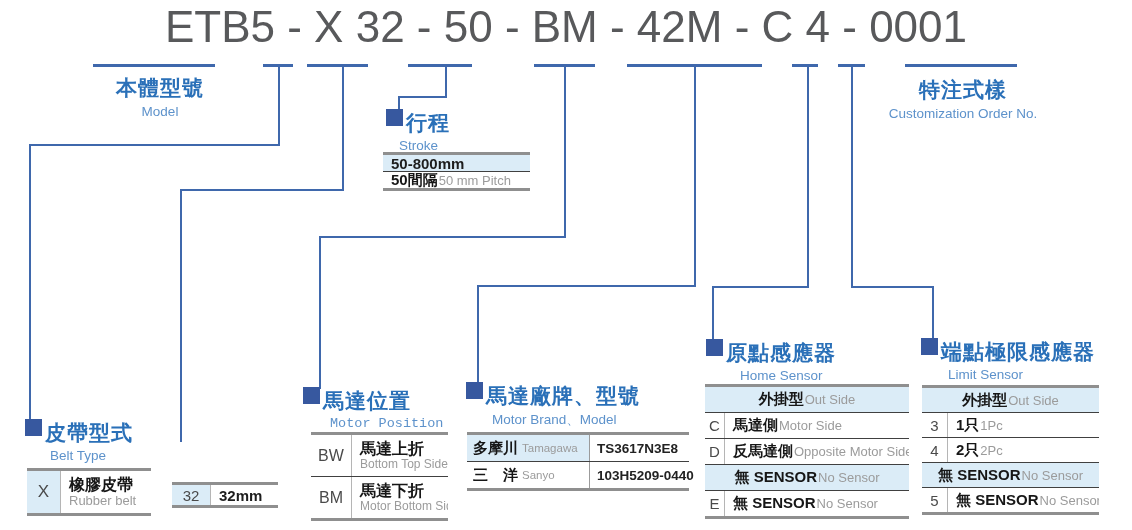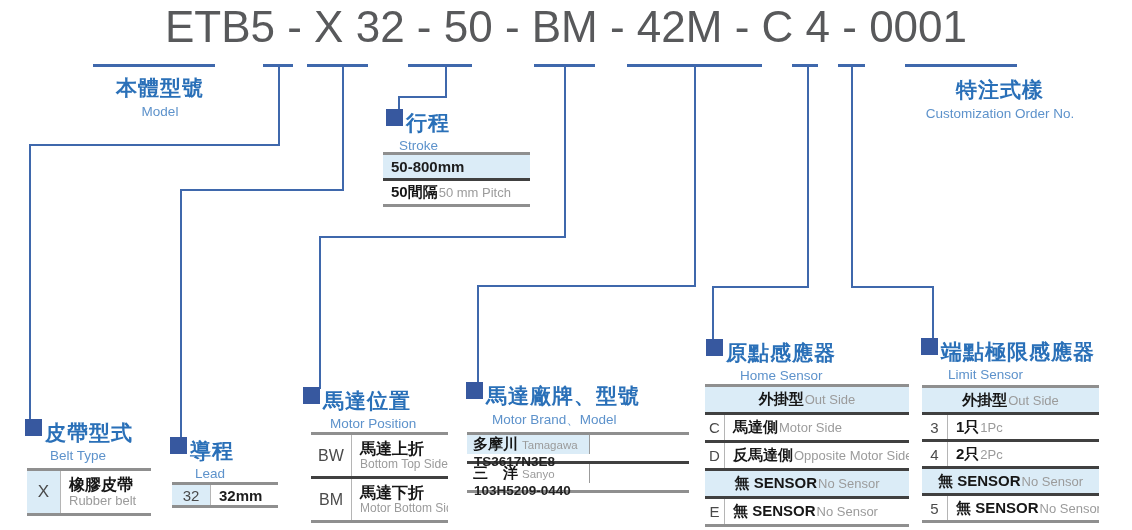--- a/index.html
+++ b/index.html
@@ -10,61 +10,61 @@
          font-size:44px;color:var(--title-gray);letter-spacing:0px;white-space:nowrap;}
   
   .useg{position:absolute;top:64px;height:3px;background:var(--line-blue);}
   
   #connector{position:absolute;left:0;top:0;z-index:0;}
   
   .toplabel{position:absolute;text-align:center;z-index:1;}
   .tl-zh{font-size:21px;font-weight:bold;color:var(--accent-blue);letter-spacing:1px;}
   .tl-en{font-size:13.5px;color:var(--sub-blue);margin-top:2px;}
   #model-label{left:98px;top:74px;width:124px;}
-  #customization-label{left:907px;top:76px;width:186px;}
+  #customization-label{left:870px;top:76px;width:186px;}
   
   .sec{position:absolute;z-index:1;white-space:nowrap;}
   .h-zh{display:flex;align-items:flex-start;}
   .sq{width:17px;height:17px;background:#37589f;display:inline-block;margin-right:3px;flex:none;}
   .zh-t{font-size:21px;font-weight:bold;color:var(--accent-blue);letter-spacing:1px;}
   .h-en{font-size:13.5px;color:var(--sub-blue);margin-left:24px;margin-top:1px;}
   #sec-stroke{left:386px;top:109px;}   #sec-stroke .h-en{margin-left:13px;}
   #sec-belt{left:25px;top:419px;}      #sec-belt .h-en{margin-left:25px;}
   #sec-lead{left:170px;top:437px;}     #sec-lead .h-en{margin-left:25px;}
-  #sec-mpos{left:303px;top:387px;}     #sec-mpos .h-en{margin-left:27px;}
+  #sec-mpos{left:303px;top:387px;font-family:Liberation Mono, monospace;}     #sec-mpos .h-en{margin-left:27px;}
   #sec-mbrand{left:466px;top:382px;}   #sec-mbrand .h-en{margin-left:26px;}
   #sec-home{left:706px;top:339px;}     #sec-home .h-en{margin-left:34px;}
   #sec-limit{left:921px;top:338px;}    #sec-limit .h-en{margin-left:27px;}
   
   .tbl{position:absolute;z-index:1;border-top:3px solid #8f8f8f;border-bottom:3px solid #8f8f8f;background:#fff;}
-  .row{display:flex;align-items:stretch;border-top:3px solid #404040;}
+  .row{display:flex;align-items:stretch;border-top:1px solid #404040;}
   .row:first-child{border-top:none;}
   .hl{background:var(--light-blue-bg);}
   .code{display:flex;align-items:center;justify-content:center;border-right:1px solid #b5b5b5;
         color:#4a4a4a;flex:none;}
   .bcell{flex:1;display:flex;align-items:center;padding-left:8px;white-space:nowrap;overflow:hidden;}
   .bcell.stk{flex-direction:column;align-items:flex-start;justify-content:center;line-height:1.05;}
   .row.center .bcell{justify-content:center;padding-left:0;}
   .zh{font-weight:bold;color:#161616;}
   .en{color:#9b9b9b;margin-left:1px;}
   .stk .en{margin-left:0;}
   .txt{font-weight:bold;color:#1d1d1d;}
   #tbl-stroke{left:383px;top:152px;width:147px;}
-  #tbl-stroke .row{height:23px;} #tbl-stroke .zh,#tbl-stroke .txt{font-size:15px;} #tbl-stroke .en{font-size:13px;}
+  #tbl-stroke .row{height:16px;} #tbl-stroke .zh,#tbl-stroke .txt{font-size:15px;} #tbl-stroke .en{font-size:13px;}
   #tbl-belt{left:27px;top:468px;width:124px;}
   #tbl-belt .row{height:42px;} #tbl-belt .code{width:33px;font-size:17px;}
   #tbl-belt .zh{font-size:16px;text-align:center;} #tbl-belt .en{font-size:13px;}
   #tbl-lead{left:172px;top:482px;width:106px;}
   #tbl-lead .row{height:20px;} #tbl-lead .code{width:38px;font-size:15px;}
   #tbl-lead .txt{font-size:15px;}
   #tbl-mpos{left:311px;top:432px;width:137px;}
   #tbl-mpos .row{height:41px;} #tbl-mpos .code{width:40px;font-size:16px;}
   #tbl-mpos .zh{font-size:16px;} #tbl-mpos .en{font-size:12px;}
   #tbl-mbrand{left:467px;top:432px;width:222px;}
-  #tbl-mbrand .row{height:26px;flex-direction:column;}
+  #tbl-mbrand .row{height:26px;}
   .c1{width:116px;flex:none;display:flex;align-items:center;padding-left:6px;border-right:1px solid #9b9b9b;white-space:nowrap;overflow:hidden;}
   .c2{flex:1;display:flex;align-items:center;padding-left:7px;white-space:nowrap;}
   #tbl-mbrand .zh{font-size:15px;} #tbl-mbrand .en{font-size:11.5px;margin-left:4px;}
   .model{font-weight:bold;color:#222;font-size:13.5px;}
   #tbl-home{left:705px;top:384px;width:204px;}
   #tbl-home .row{height:25px;} #tbl-home .code{width:19px;font-size:15px;}
   #tbl-home .zh{font-size:15px;} #tbl-home .en{font-size:13px;}
   #tbl-limit{left:922px;top:385px;width:177px;}
   #tbl-limit .row{height:24px;} #tbl-limit .code{width:25px;font-size:15px;}
   #tbl-limit .zh{font-size:15px;} #tbl-limit .en{font-size:13px;}
@@ -139,27 +139,20 @@
   <div class="tbl" id="tbl-belt">
       <div class="row">
         <div class="code hl">X</div>
         <div class="bcell stk">
           <div class="zh">橡膠皮帶</div>
           <div class="en">Rubber belt</div>
         </div>
       </div>
     </div>
 
-  <div class="sec" id="sec-lead">
-    <div class="h-zh">
-        <span class="sq"></span>
-        <span class="zh-t">導程</span>
-      </div>
-    <div class="h-en">Lead</div>
-  </div>
   <div class="tbl" id="tbl-lead">
       <div class="row">
         <div class="code hl">32</div>
         <div class="bcell">
           <span class="txt">32mm</span>
         </div>
       </div>
     </div>
 
   <div class="sec" id="sec-mpos">

